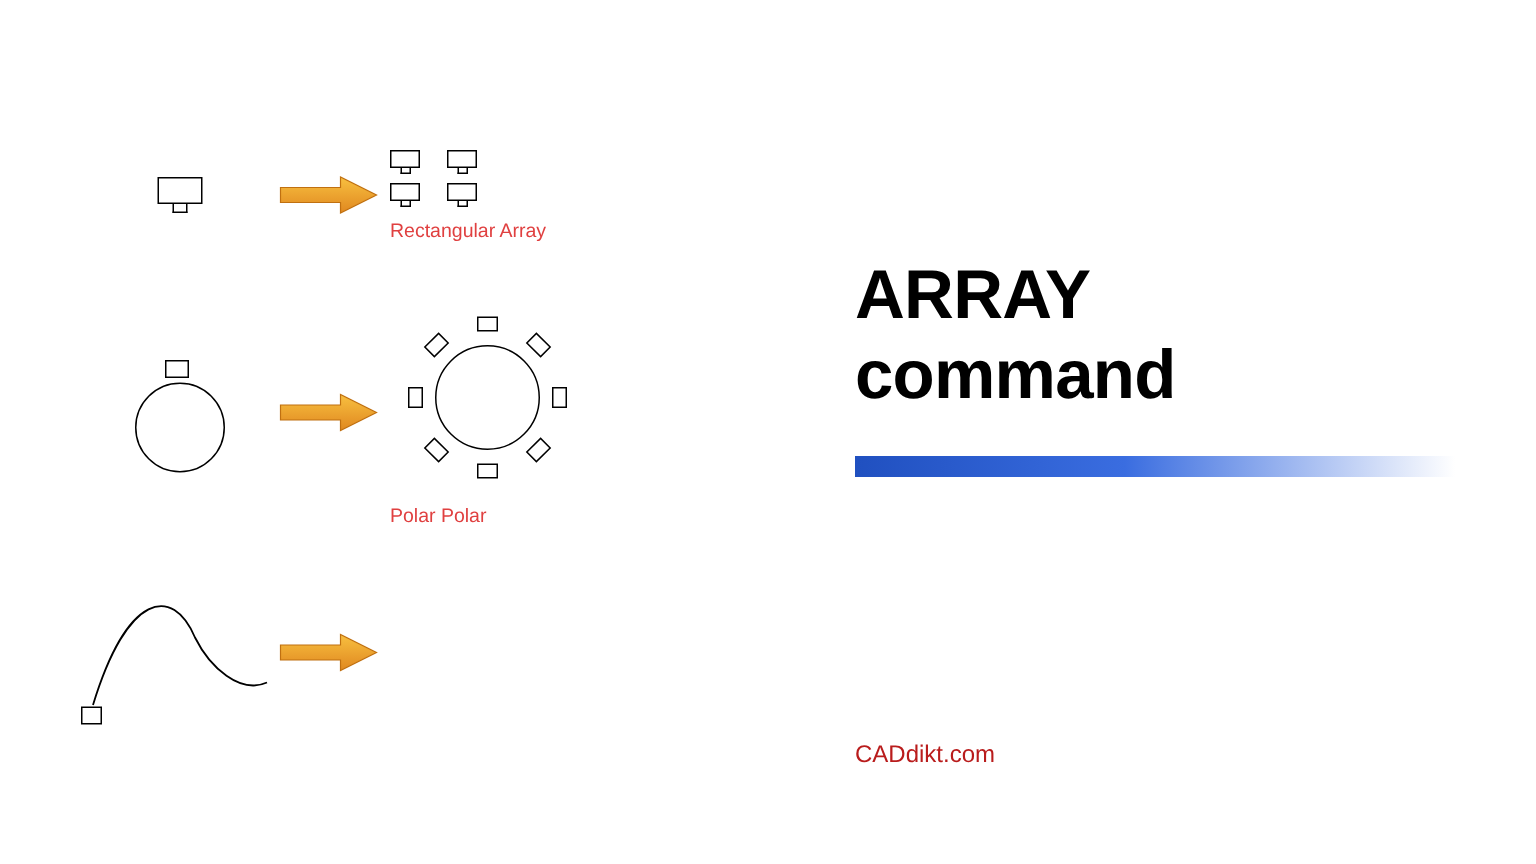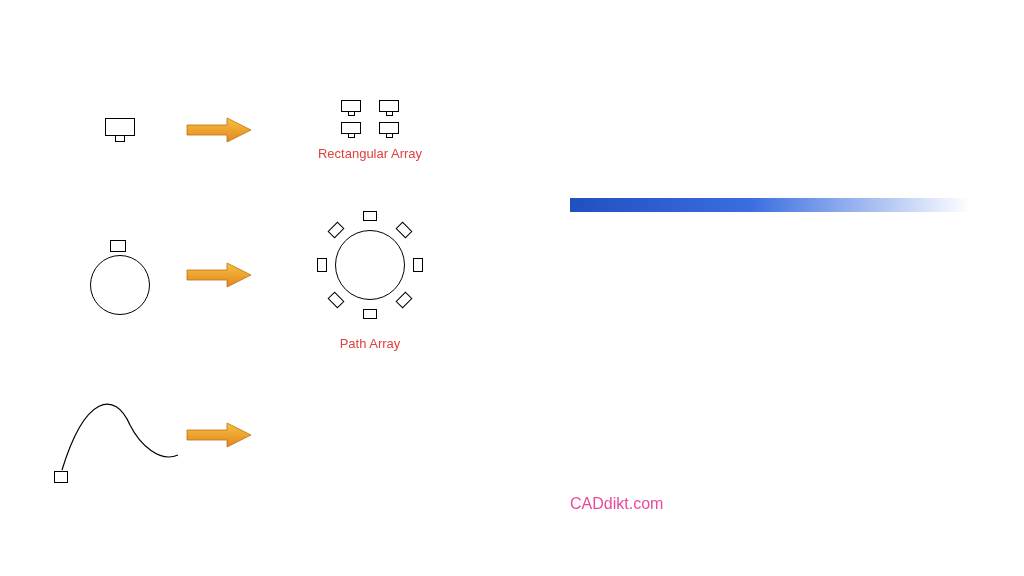--- a/index.html
+++ b/index.html
@@ -24,21 +24,21 @@
       width: 100%;
       display: flex;
       align-items: center;
     }
     .row-1 { top: 0; height: 120px; }
     .row-2 { top: 130px; height: 150px; }
     .row-3 { top: 290px; height: 150px; }
     
     .source-col { width: 120px; display: flex; justify-content: center; align-items: center; }
     .arrow-col { width: 80px; display: flex; justify-content: center; align-items: center; }
-    .result-col { width: 220px; display: flex; flex-direction: column; align-items: center; justify-content: center; }
+    .result-col { width: 220px; display: flex; flex-direction: column; align-items: flex-start; justify-content: center; }
     
     .monitor {
       display: inline-block;
     }
     .monitor .screen {
       width: 30px;
       height: 18px;
       border: 1.5px solid #000;
       background: #fff;
     }
@@ -157,21 +157,21 @@
       margin-top: 28px;
       height: 14px;
       width: 400px;
       background: linear-gradient(90deg, #2050c0 0%, #3a6de0 45%, #ffffff 100%);
     }
     .credit {
       position: absolute;
       left: 570px;
       top: 495px;
       font-size: 16px;
-      color: #ec4899;
+      color: #b91c1c;
     }
     
     svg.curve-line { position: absolute; top: 0; left: 0; }
   </style>
 </head>
 <body>
 
 <div class="diagram-area">
 
   <div class="row row-1">
@@ -232,21 +232,21 @@
         <div class="ring"></div>
         <div class="polar-box" style="left:58px; top:11px;"></div>
         <div class="polar-box" style="left:92px; top:25px; transform:rotate(45deg);"></div>
         <div class="polar-box" style="left:106px; top:60px; transform:rotate(90deg);"></div>
         <div class="polar-box" style="left:92px; top:95px; transform:rotate(135deg);"></div>
         <div class="polar-box" style="left:58px; top:109px; transform:rotate(180deg);"></div>
         <div class="polar-box" style="left:24px; top:95px; transform:rotate(225deg);"></div>
         <div class="polar-box" style="left:10px; top:60px; transform:rotate(270deg);"></div>
         <div class="polar-box" style="left:24px; top:25px; transform:rotate(315deg);"></div>
       </div>
-      <div class="label">Path Array</div>
+      <div class="label">Polar Polar</div>
     </div>
   </div>
 
   <div class="row row-3">
     <div class="source-col">
       <div class="path-src">
         <svg class="curve-line" width="120" height="100" viewBox="0 0 120 100">
           <path d="M2 85 C 25 10, 55 5, 70 40 C 80 60, 100 78, 118 70" stroke="#000" stroke-width="1.2" fill="none"></path>
         </svg>
         <div class="path-box"></div>
@@ -255,16 +255,20 @@
     <div class="arrow-col">
       <svg width="70" height="30" viewBox="0 0 70 30">
         <path d="M2 10 L42 10 L42 3 L66 15 L42 27 L42 20 L2 20 Z" fill="url(#ag1)" stroke="#c07010" stroke-width="0.8"></path>
       </svg>
     </div>
   </div>
 
 </div>
 
 <div class="title-area">
+  <div class="main-title">
+    <span>ARRAY</span><br>
+    <span>command</span>
+  </div>
   <div class="blue-bar"></div>
 </div>
 
 <div class="credit">CADdikt.com</div>
 
 </body></html>

